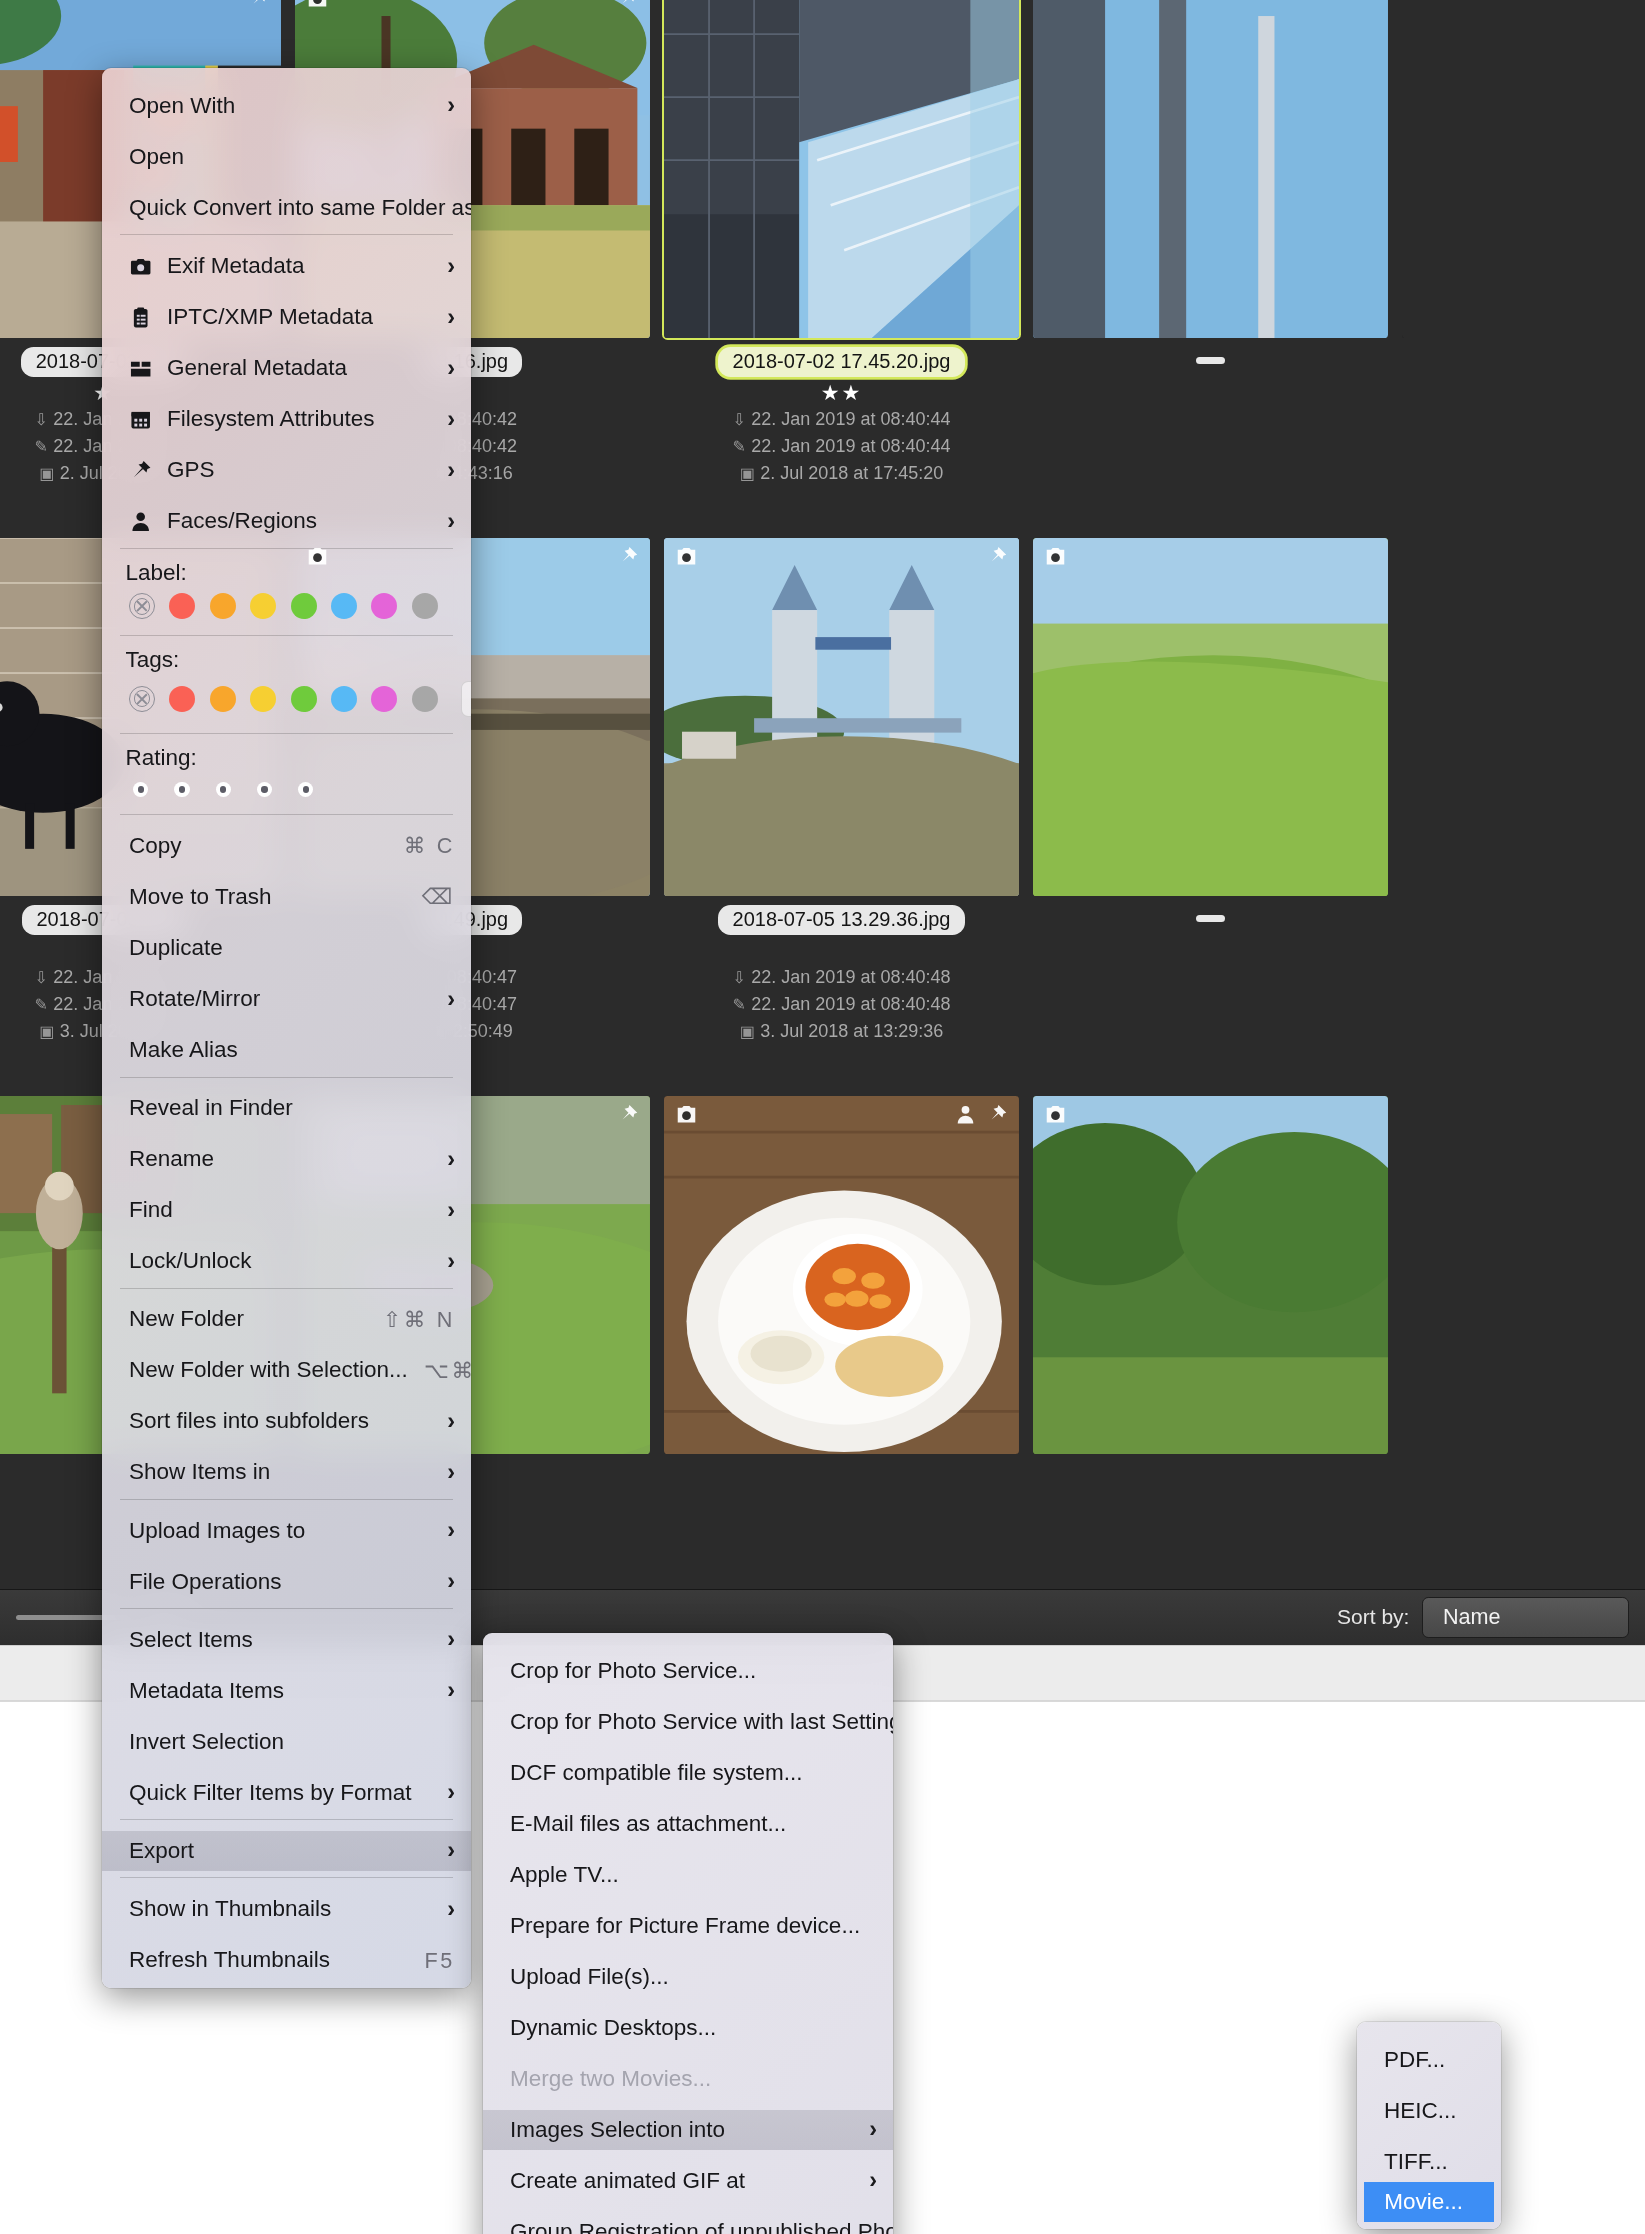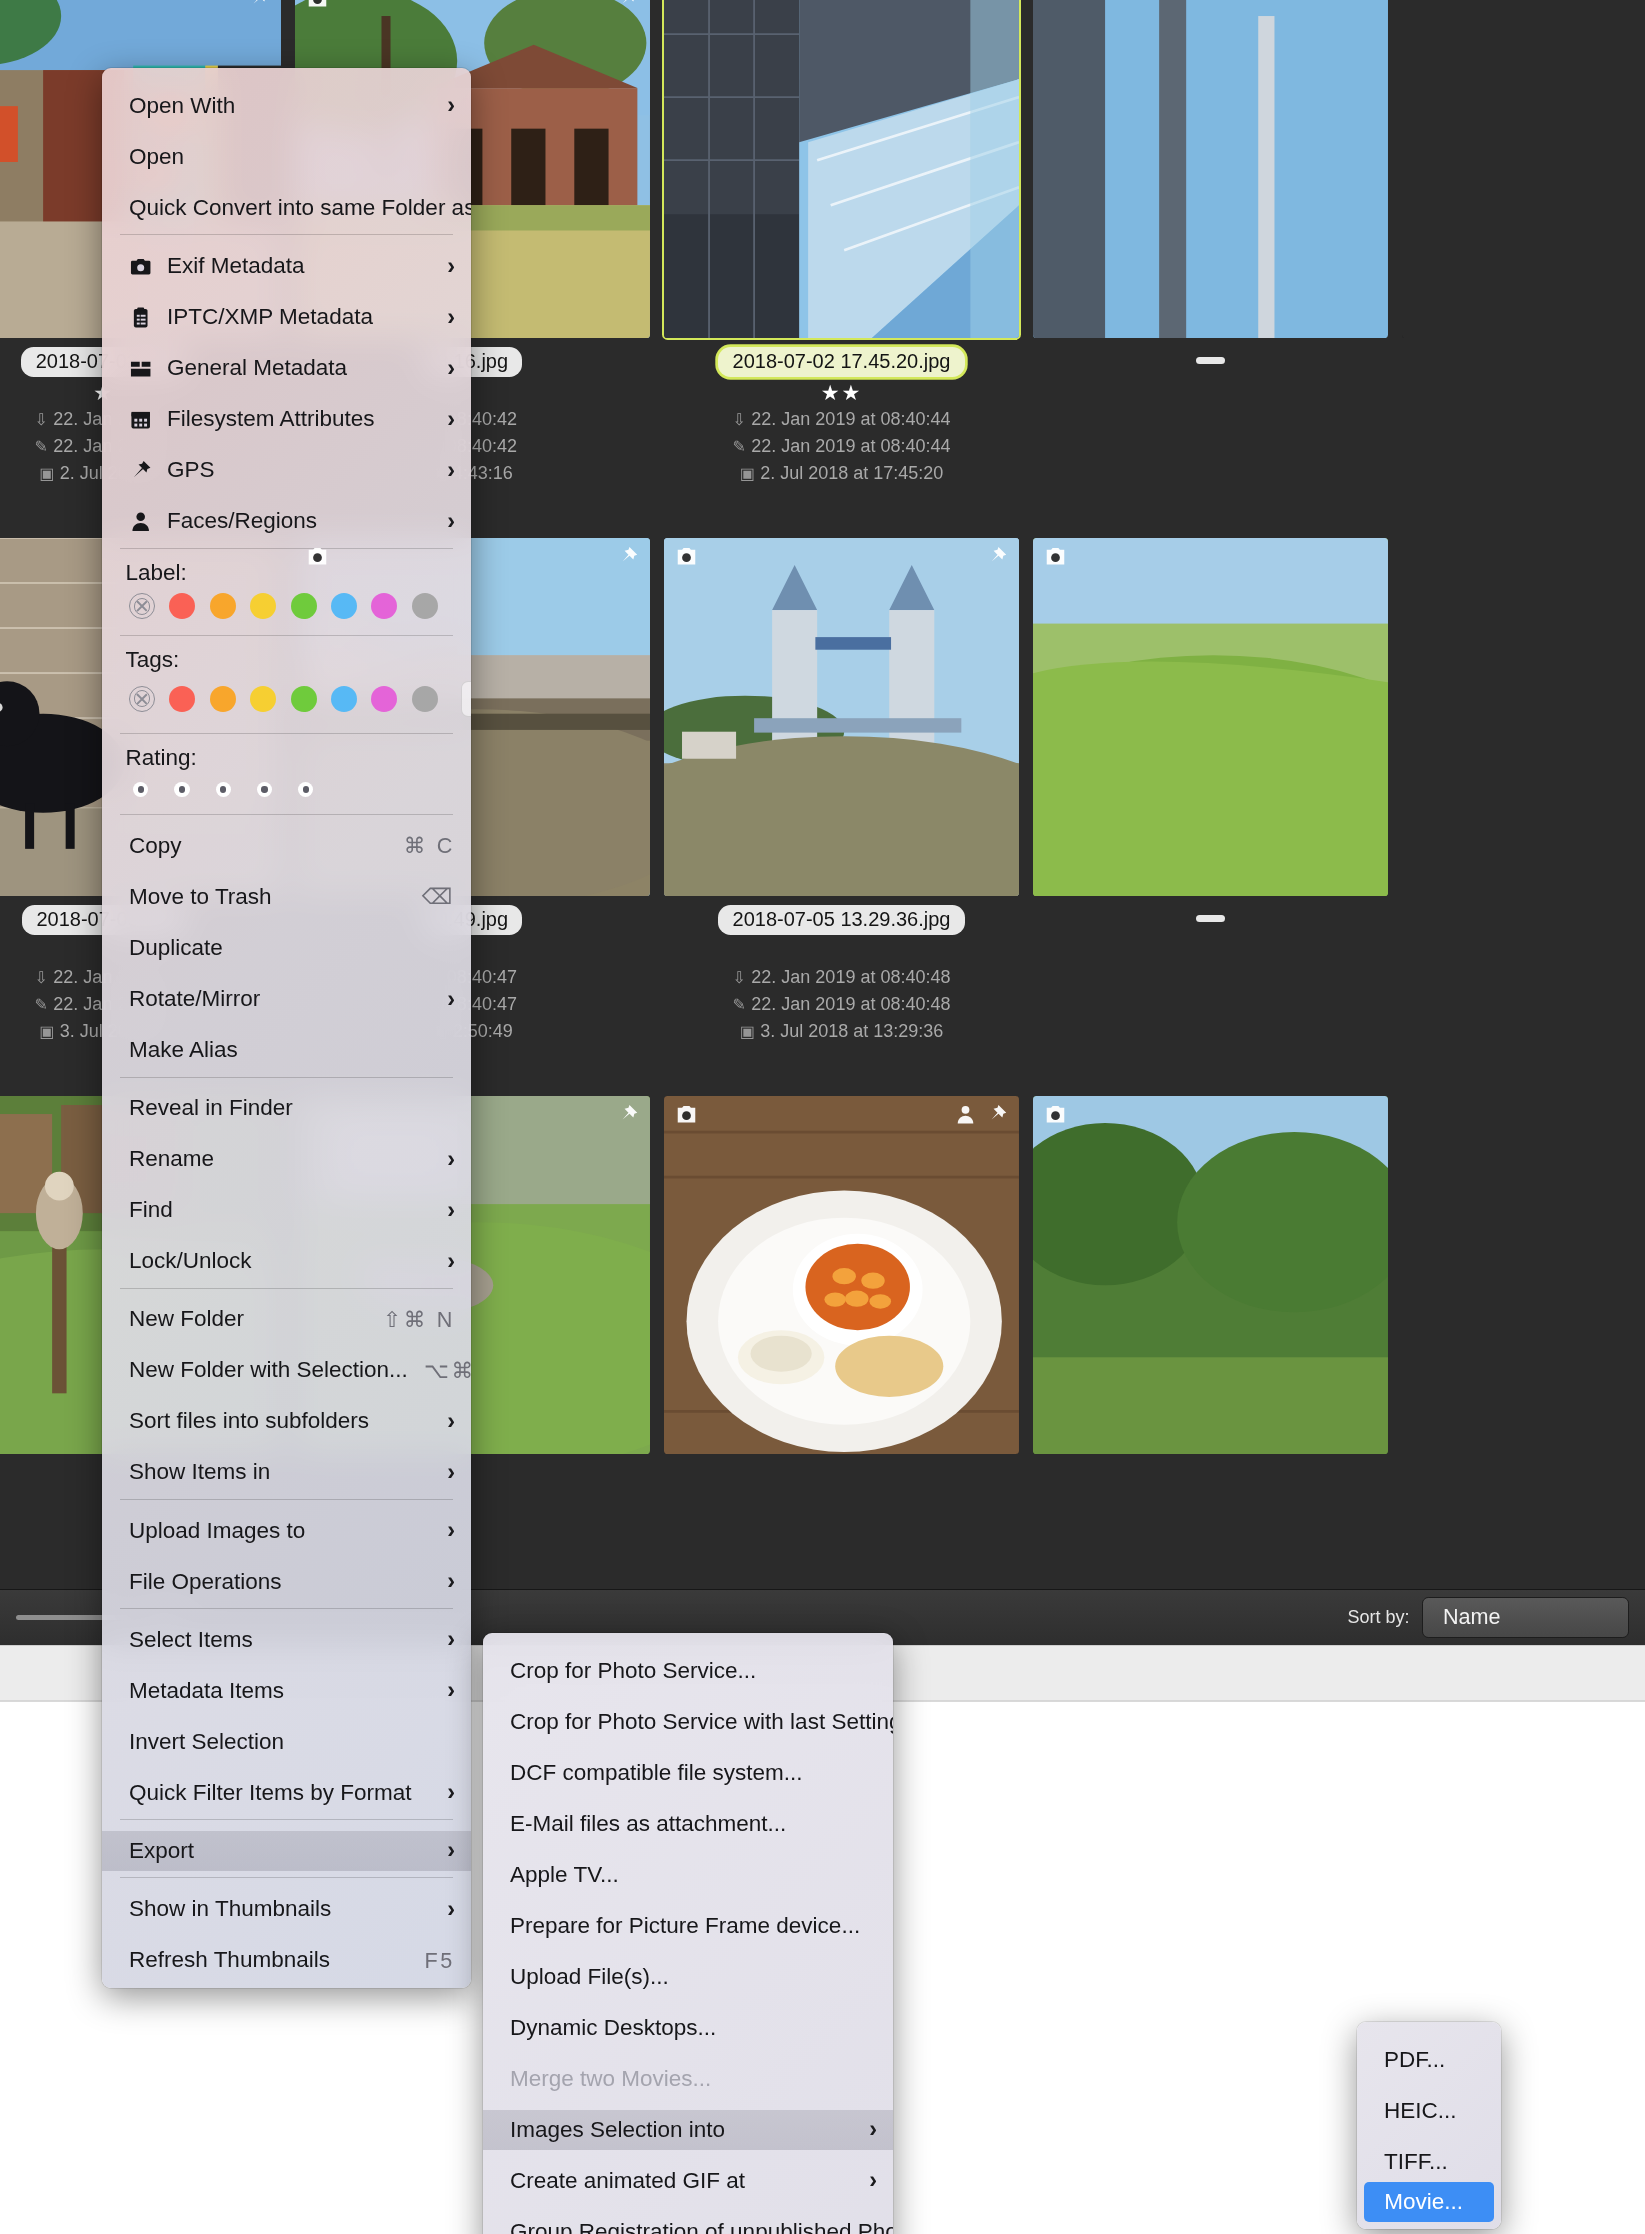--- a/index.html
+++ b/index.html
@@ -140,21 +140,21 @@
     border-left: 8px solid transparent;
     border-right: 8px solid transparent;
     border-bottom: 10px solid #cfcfcf;
   }
   .sort-wrap {
     margin-left: auto;
     display: flex;
     align-items: center;
     gap: 12.6px;
   }
-  .sort-label { color: #e6e6e6; font-size: 18px; margin-left: 15px; }
+  .sort-label { color: #e6e6e6; font-size: 21px; margin-left: 15px; }
   .sort-select {
     background: linear-gradient(#595959, #474747);
     border: 0.9px solid #1d1d1d;
     border-radius: 6.3px;
     color: #f2f2f2;
     font-size: 21.6px;
     padding: 5.4px 20px 7.2px 20px;
     min-width: 207px;
   }
 
@@ -254,21 +254,21 @@
     color: #1b1b1e;
     line-height: 1;
   }
   .mitem.disabled { color: #a4a4ae; }
   .mitem.hl {
     background: linear-gradient(rgba(160,160,172,.42), rgba(150,150,164,.42));
   }
   .mitem.sel-blue {
     background: #3d8ef5;
     color: #ffffff;
-    border-radius: 5px;
+    border-radius: 0;
     margin: 0 7.2px;
     padding-left: 20px;
   }
 
   .msep {
     height: 0.9px;
     background: rgba(0,0,0,.17);
     margin: 6.3px 18px;
   }
 

